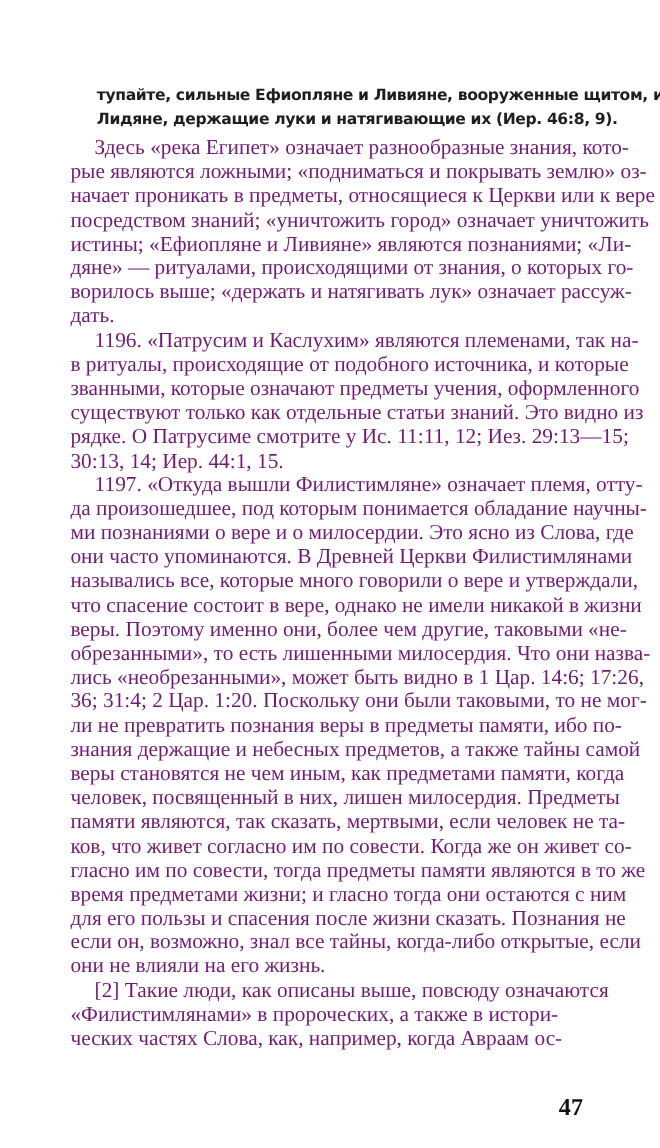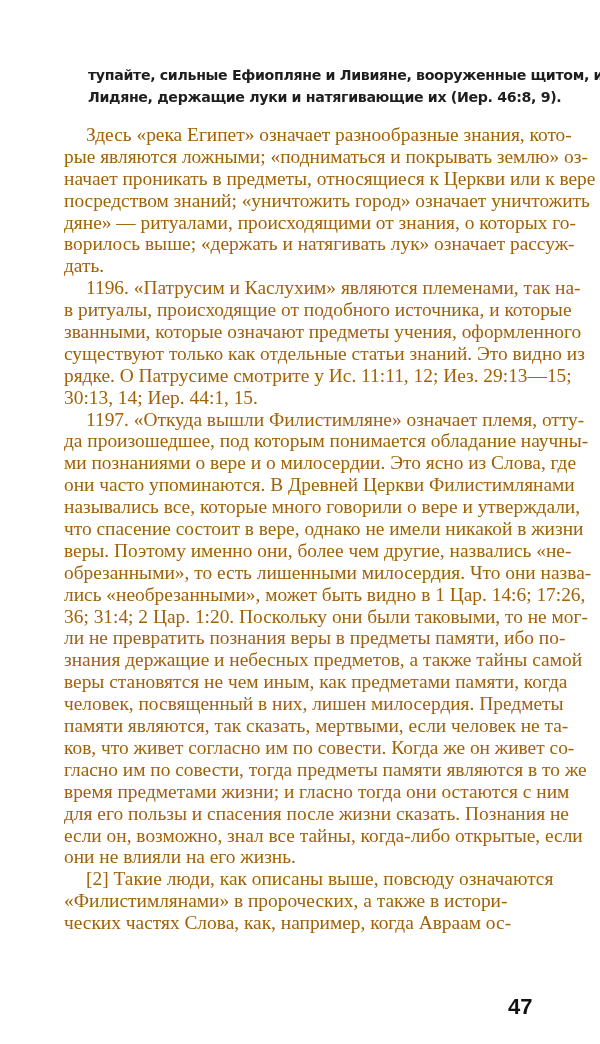--- a/index.html
+++ b/index.html
@@ -16,58 +16,58 @@
     }
     .page {
       position: absolute;
       left: 0; top: 0;
       width: 600px;
       height: 1044px;
     }
     .quote {
       position: absolute;
       left: 88px;
-      top: 64px;
+      top: 76px;
       width: 452px;
       font-family: "DejaVu Sans", sans-serif;
       font-size: 14.2px;
       font-weight: bold;
       line-height: 22px;
       letter-spacing: -0.35px;
       color: #1e1e1e;
     }
     .body-text {
       position: absolute;
       left: 64px;
       top: 124px;
       width: 476px;
       font-family: "Liberation Serif", serif;
       font-size: 19.4px;
       line-height: 21.9px;
-      color: #a16207;
+      color: #701a75;
     }
     .line {
       display: block;
       text-align: justify;
       text-align-last: justify;
       white-space: nowrap;
       height: 21.9px;
       overflow: visible;
     }
     .line.last {
       text-align-last: left;
     }
     .line.indent {
       padding-left: 22px;
     }
     .page-number {
       position: absolute;
       left: 508px;
       top: 994px;
-      font-family: Liberation Sans, sans-serif;
+      font-family: Liberation Serif, serif;
       font-weight: bold;
       font-size: 22px;
       color: #111;
     }
   </style>
 </head>
 <body>
 
 <div class="page">
 
@@ -75,38 +75,39 @@
     <span class="line">тупайте, сильные Ефиопляне и Ливияне, вооруженные щитом, и</span>
     <span class="line last">Лидяне, держащие луки и натягивающие их (Иер. 46:8, 9).</span>
   </div>
 
   <div class="body-text">
 
     <span class="line indent">Здесь «река Египет» означает разнообразные знания, кото-</span>
     <span class="line">рые являются ложными; «подниматься и покрывать землю» оз-</span>
     <span class="line">начает проникать в предметы, относящиеся к Церкви или к вере</span>
     <span class="line">посредством знаний; «уничтожить город» означает уничтожить</span>
+    <span class="line">истины; «Ефиопляне и Ливияне» являются познаниями; «Ли-</span>
     <span class="line">дяне» — ритуалами, происходящими от знания, о которых го-</span>
     <span class="line">ворилось выше; «держать и натягивать лук» означает рассуж-</span>
     <span class="line last">дать.</span>
 
     <span class="line indent">1196. «Патрусим и Каслухим» являются племенами, так на-</span>
     <span class="line">в ритуалы, происходящие от подобного источника, и которые</span>
     <span class="line">званными, которые означают предметы учения, оформленного</span>
     <span class="line">существуют только как отдельные статьи знаний. Это видно из</span>
     <span class="line">рядке. О Патрусиме смотрите у Ис. 11:11, 12; Иез. 29:13—15;</span>
     <span class="line last">30:13, 14; Иер. 44:1, 15.</span>
 
     <span class="line indent">1197. «Откуда вышли Филистимляне» означает племя, отту-</span>
     <span class="line">да произошедшее, под которым понимается обладание научны-</span>
     <span class="line">ми познаниями о вере и о милосердии. Это ясно из Слова, где</span>
     <span class="line">они часто упоминаются. В Древней Церкви Филистимлянами</span>
     <span class="line">назывались все, которые много говорили о вере и утверждали,</span>
     <span class="line">что спасение состоит в вере, однако не имели никакой в жизни</span>
-    <span class="line">веры. Поэтому именно они, более чем другие, назвались «не-</span>
+    <span class="line">веры. Поэтому именно они, более чем другие, таковыми «не-</span>
     <span class="line">обрезанными», то есть лишенными милосердия. Что они назва-</span>
     <span class="line">лись «необрезанными», может быть видно в 1 Цар. 14:6; 17:26,</span>
     <span class="line">36; 31:4; 2 Цар. 1:20. Поскольку они были таковыми, то не мог-</span>
     <span class="line">ли не превратить познания веры в предметы памяти, ибо по-</span>
     <span class="line">знания держащие и небесных предметов, а также тайны самой</span>
     <span class="line">веры становятся не чем иным, как предметами памяти, когда</span>
     <span class="line">человек, посвященный в них, лишен милосердия. Предметы</span>
     <span class="line">памяти являются, так сказать, мертвыми, если человек не та-</span>
     <span class="line">ков, что живет согласно им по совести. Когда же он живет со-</span>
     <span class="line">гласно им по совести, тогда предметы памяти являются в то же</span>

